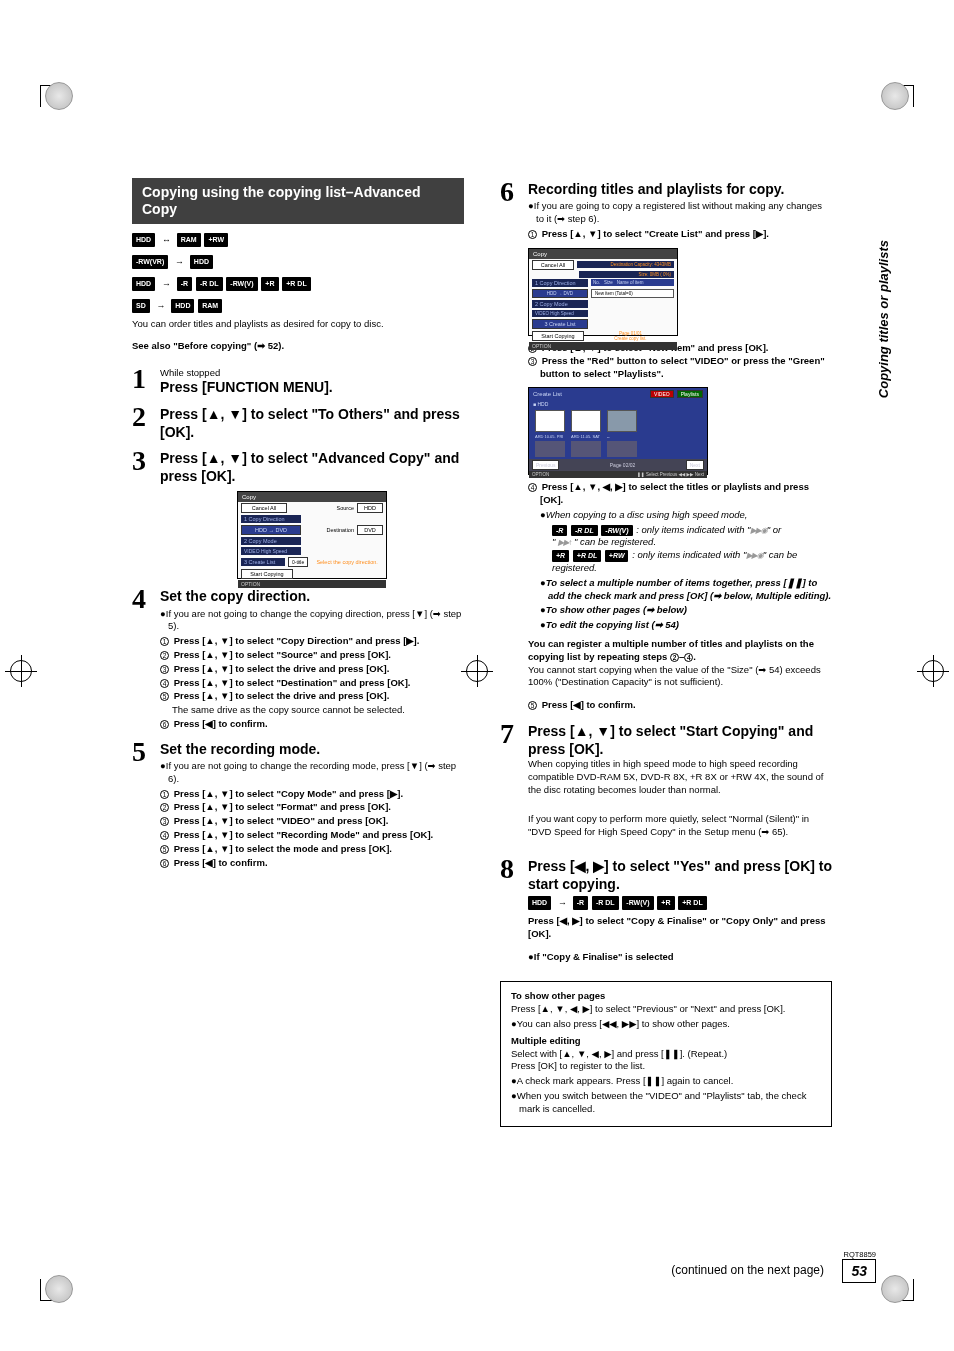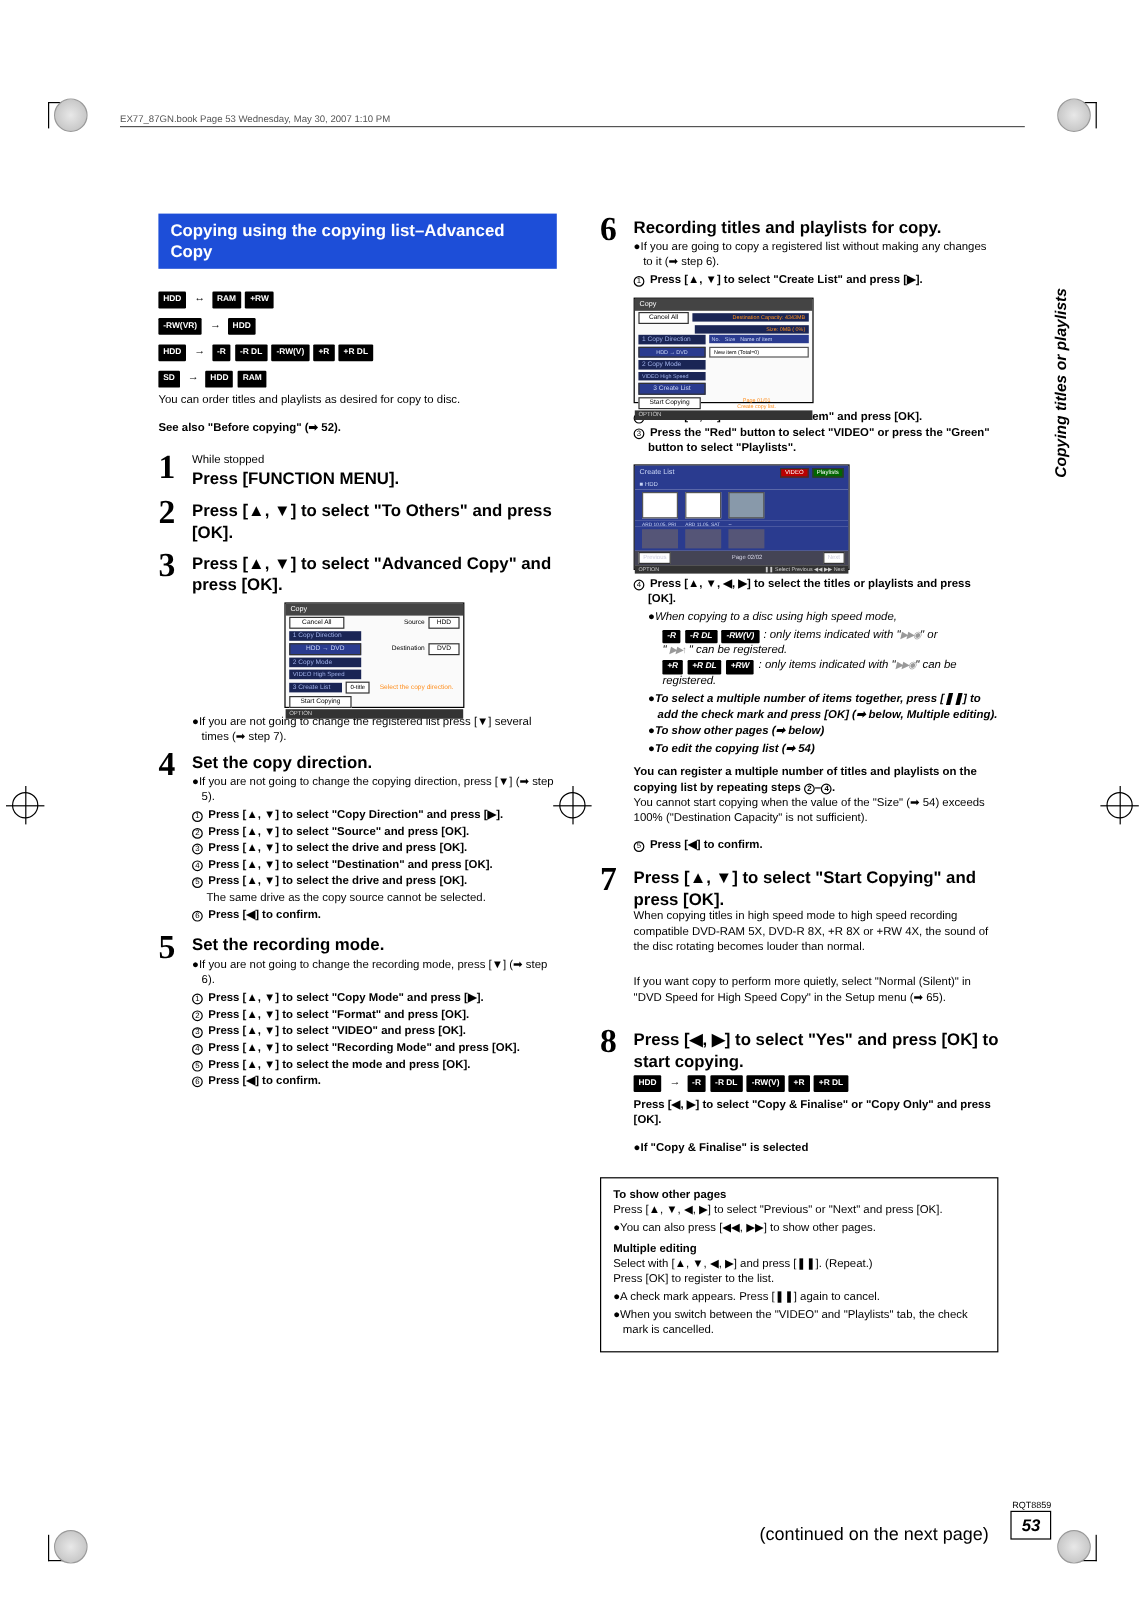--- a/index.html
+++ b/index.html
@@ -19,21 +19,21 @@
   .target.ctr { left: 466px; top: 660px; }
   .deco-circle { position: absolute; width: 28px; height: 28px; border: 0.5px solid #999; border-radius: 50%; background: radial-gradient(circle, #e8e8e8, #bbb); }
   .deco-circle.tl { top: 82px; left: 45px; }
   .deco-circle.tr { top: 82px; right: 45px; }
   .deco-circle.bl { bottom: 48px; left: 45px; }
   .deco-circle.br { bottom: 48px; right: 45px; }
   .header-line { position: absolute; top: 95px; left: 100px; right: 100px; font-size: 8px; color: #555; border-bottom: 0.5px solid #555; padding-bottom: 1px; }
   .content { position: absolute; top: 178px; left: 132px; width: 700px; display: flex; gap: 36px; }
   .col { width: 332px; }
   .sidebar-text { position: absolute; right: 78px; top: 240px; transform: rotate(-90deg); transform-origin: right top; font-weight: bold; font-style: italic; font-size: 13px; }
-  .section-title-bar { background: #1d4ed8; color: #fff; font-weight: bold; font-size: 14px; padding: 6px 10px; line-height: 1.2; margin-bottom: 16px; }
+  .section-title-bar { background: #404040; color: #fff; font-weight: bold; font-size: 14px; padding: 6px 10px; line-height: 1.2; margin-bottom: 6px; }
   .media-tags { line-height: 1.8; margin-bottom: 4px; }
   .mt { display: inline-block; background: #000; color: #fff; font-size: 7px; font-weight: bold; padding: 1px 4px; border-radius: 1px; margin-right: 1px; }
   .arrow-sym { font-size: 9px; display: inline-block; margin: 0 3px; }
   .body-text { font-size: 9.5px; line-height: 1.35; margin-bottom: 10px; }
   .see-also { font-weight: bold; font-size: 9.5px; margin-bottom: 14px; }
   .step-row { display: flex; align-items: flex-start; margin-bottom: 6px; }
   .step-num { font-family: Georgia, 'Times New Roman', serif; font-size: 28px; font-weight: bold; width: 28px; flex-shrink: 0; line-height: 1; }
   .step-body { flex: 1; padding-top: 2px; }
   .step-small { font-size: 9.5px; font-weight: normal; }
   .step-head { font-size: 14px; font-weight: bold; line-height: 1.3; }
@@ -50,21 +50,21 @@
   .sb-row { display: flex; gap: 3px; padding: 1px 3px; align-items: center; }
   .sb-btn { border: 1px solid #333; background: #fff; font-size: 5.5px; padding: 1px 3px; text-align: center; }
   .sb-blue { background: #2a3b8f; color: #c8d4f5; }
   .sb-darkhead { background: #1a2555; color: #9fb0e8; font-size: 5.5px; padding: 1px 3px; }
   .sb-label { font-size: 5.5px; }
   .sb-white { background: #fff; border: 1px solid #555; }
   .note-box { border: 1px solid #000; padding: 8px 10px; margin-top: 16px; font-size: 9.5px; line-height: 1.35; }
   .note-box .hd { font-weight: bold; }
   .page-num-box { position: absolute; right: 78px; bottom: 68px; border: 1px solid #000; padding: 3px 8px; font-size: 14px; font-style: italic; font-weight: bold; }
   .rqt { position: absolute; right: 78px; bottom: 92px; font-size: 7.5px; }
-  .contd { position: absolute; right: 130px; bottom: 64px; font-size: 15px; }
+  .contd { position: absolute; right: 130px; bottom: 74px; font-size: 12px; }
   b { font-weight: bold; }
   .sub-block { margin-left: 28px; }
   .hs-icons { display: inline-block; font-size: 8px; color: #999; letter-spacing: -1px; }
   .nested { padding-left: 12px; font-style: italic; }
 </style>
 </head>
 <body>
 
 <div class="page">
   <div class="crop-tl"></div>
@@ -72,21 +72,20 @@
   <div class="crop-bl"></div>
   <div class="crop-br"></div>
   <div class="target left"></div>
   <div class="target right"></div>
   <div class="target ctr"></div>
   <div class="deco-circle tl"></div>
   <div class="deco-circle tr"></div>
   <div class="deco-circle bl"></div>
   <div class="deco-circle br"></div>
 
-  <div class="header-line">EX77_87GN.book  Page 53  Wednesday, May 30, 2007  1:10 PM</div>
   <div class="sidebar-text">Copying titles or playlists</div>
 
   <div class="content">
 
     <div class="col">
       <div class="section-title-bar">Copying using the copying list–Advanced Copy</div>
 
       <div class="media-tags">
         <span class="mt">HDD</span>
         <span class="arrow-sym">↔</span>
@@ -170,21 +169,20 @@
         </div>
         <div class="sb-row">
           <div class="sb-btn" style="width:52px">Start Copying</div>
         </div>
         <div class="sb-row" style="background:#333;color:#ccc;font-size:5px;padding:1px 3px">
           <span>OPTION</span>
         </div>
       </div>
       </div>
 
-      <div class="bulleted sub-block">●If you are not going to change the registered list press [▼] several times (➡ step 7).</div>
 
       <div class="step-row">
         <div class="step-num">4</div>
         <div class="step-body">
           <div class="step-head">Set the copy direction.</div>
           <div class="bulleted">●If you are not going to change the copying direction, press [▼] (➡ step 5).</div>
           <div class="substep"><span class="circ">1</span> <b>Press [▲, ▼] to select "Copy Direction" and press [▶].</b></div>
           <div class="substep"><span class="circ">2</span> <b>Press [▲, ▼] to select "Source" and press [OK].</b></div>
           <div class="substep"><span class="circ">3</span> <b>Press [▲, ▼] to select the drive and press [OK].</b></div>
           <div class="substep"><span class="circ">4</span> <b>Press [▲, ▼] to select "Destination" and press [OK].</b></div>

